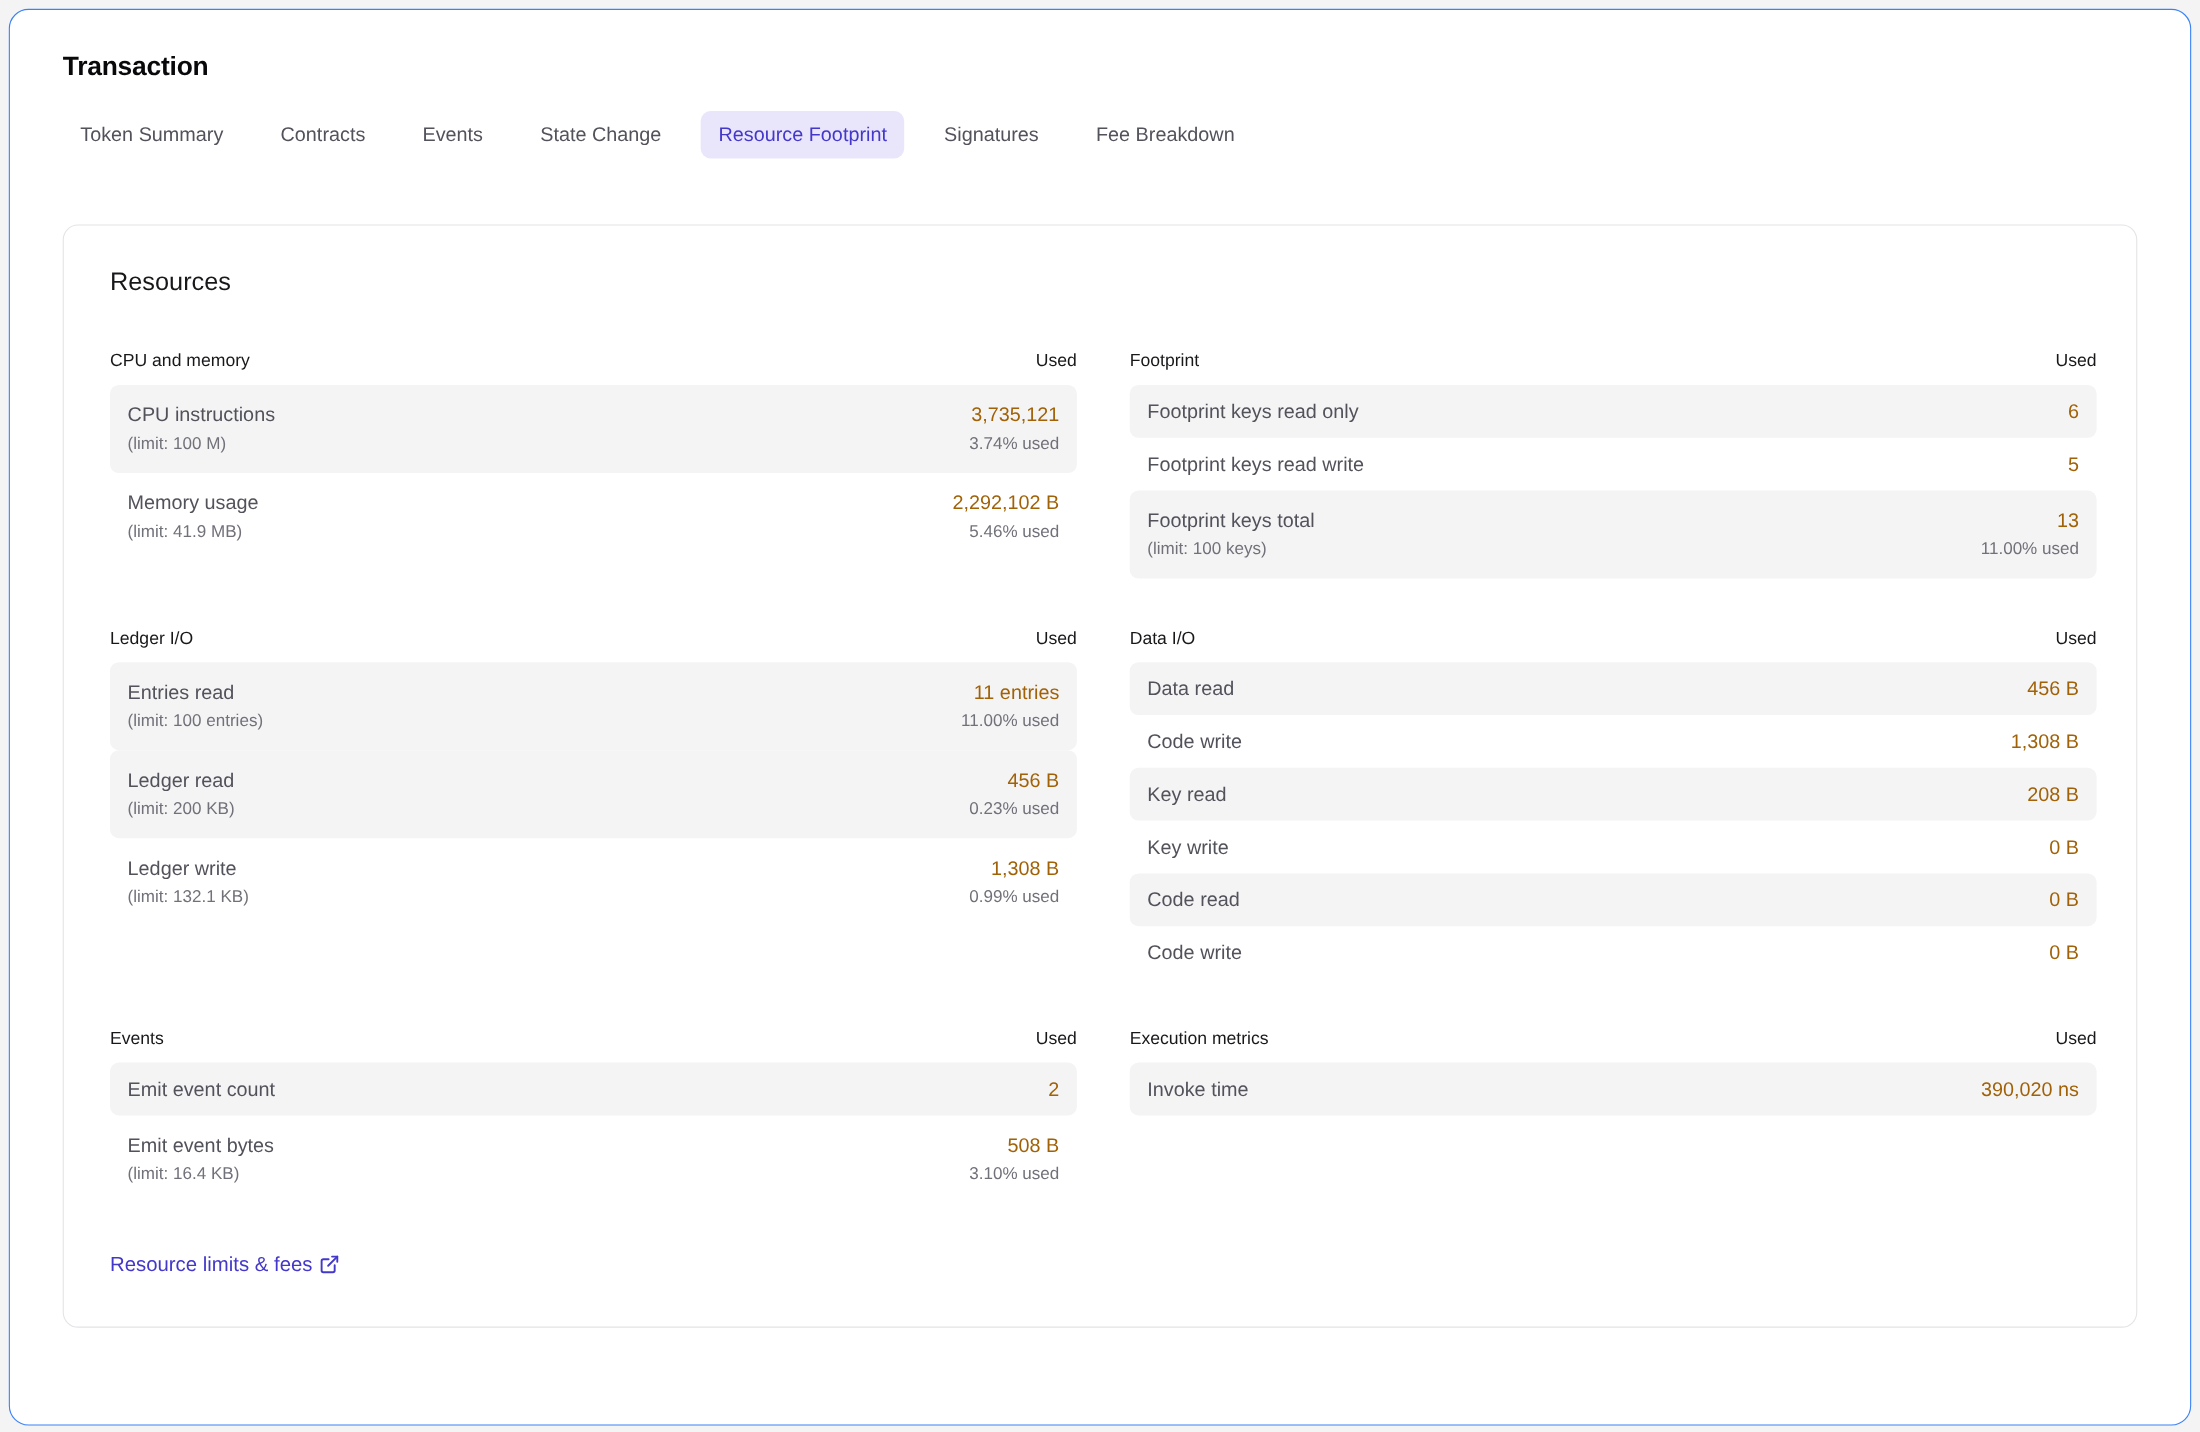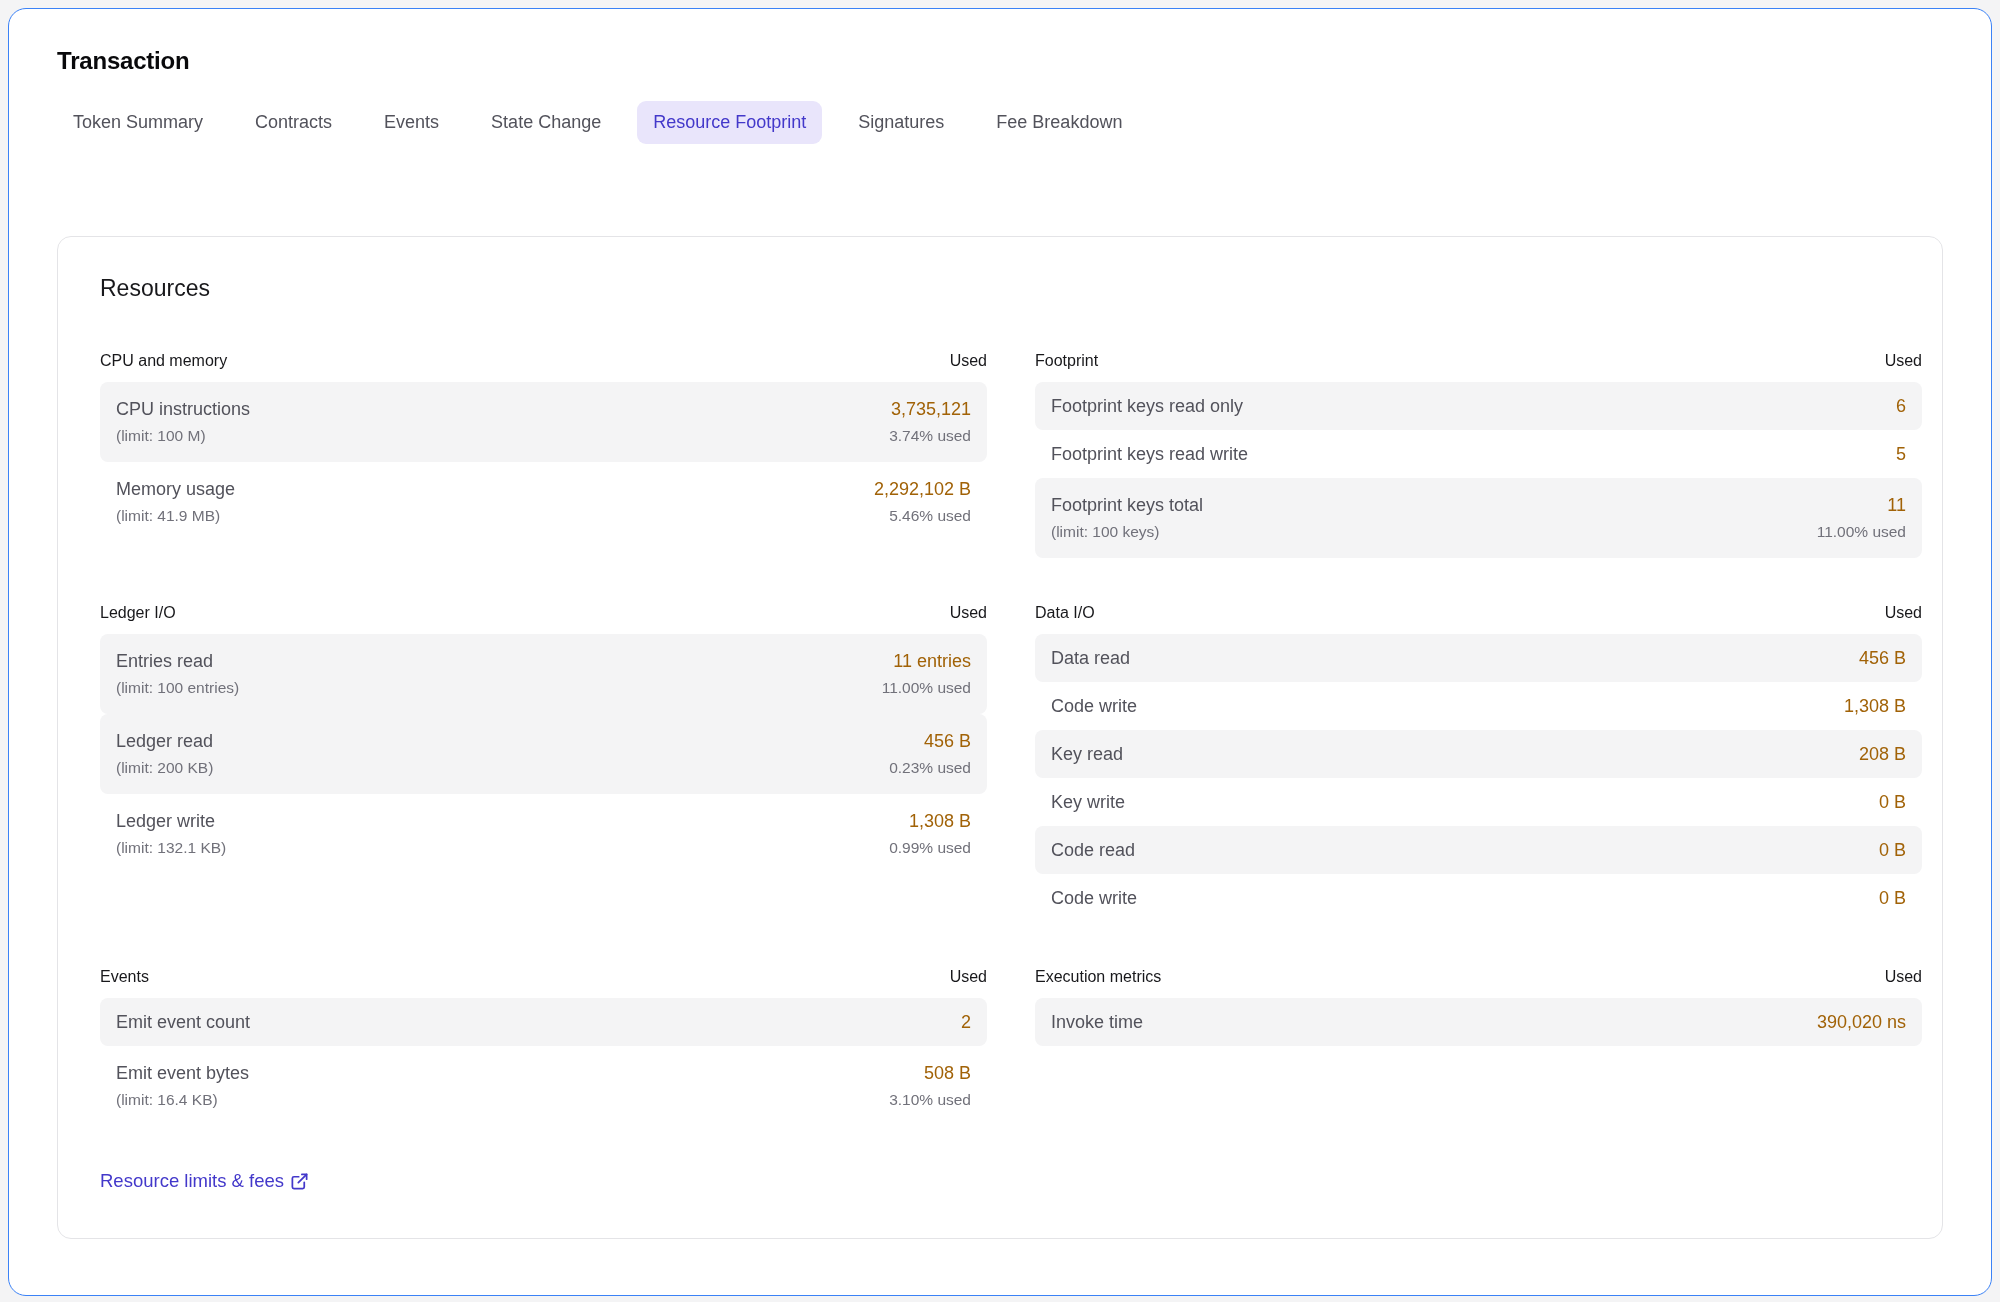--- a/index.html
+++ b/index.html
@@ -41,25 +41,25 @@
     white-space: nowrap;
     background: transparent;
     border: none;
     font-family: inherit;
   }
   .tab.active {
     background: #e9e5fb;
     color: #4338ca;
   }
   .panel {
-    margin: 92px 48px 0 48px;
+    margin: 60px 48px 0 48px;
     border: 1px solid #e4e4e7;
     border-radius: 14px;
     background: #ffffff;
-    padding: 38px 20px 46px 42px;
+    padding: 38px 36px 46px 42px;
   }
   .panel-title {
     font-size: 23px;
     font-weight: 400;
     color: #18181b;
   }
   .sections-grid {
     display: grid;
     grid-template-columns: 1fr 1fr;
     column-gap: 48px;
@@ -228,21 +228,21 @@
             <div class="cell-r">
               <div class="row-value">5</div>
             </div>
           </div>
           <div class="row two shaded">
             <div class="cell-l">
               <div class="row-label">Footprint keys total</div>
               <div class="row-limit">(limit: 100 keys)</div>
             </div>
             <div class="cell-r">
-              <div class="row-value">11</div>
+              <div class="row-value">13</div>
               <div class="row-pct">11.00% used</div>
             </div>
           </div>
         </div>
         <div class="section" style="grid-area: 2 / 2;">
           <div class="section-head">
             <span class="section-title">Data I/O</span>
             <span class="used">Used</span>
           </div>
           <div class="row shaded">

